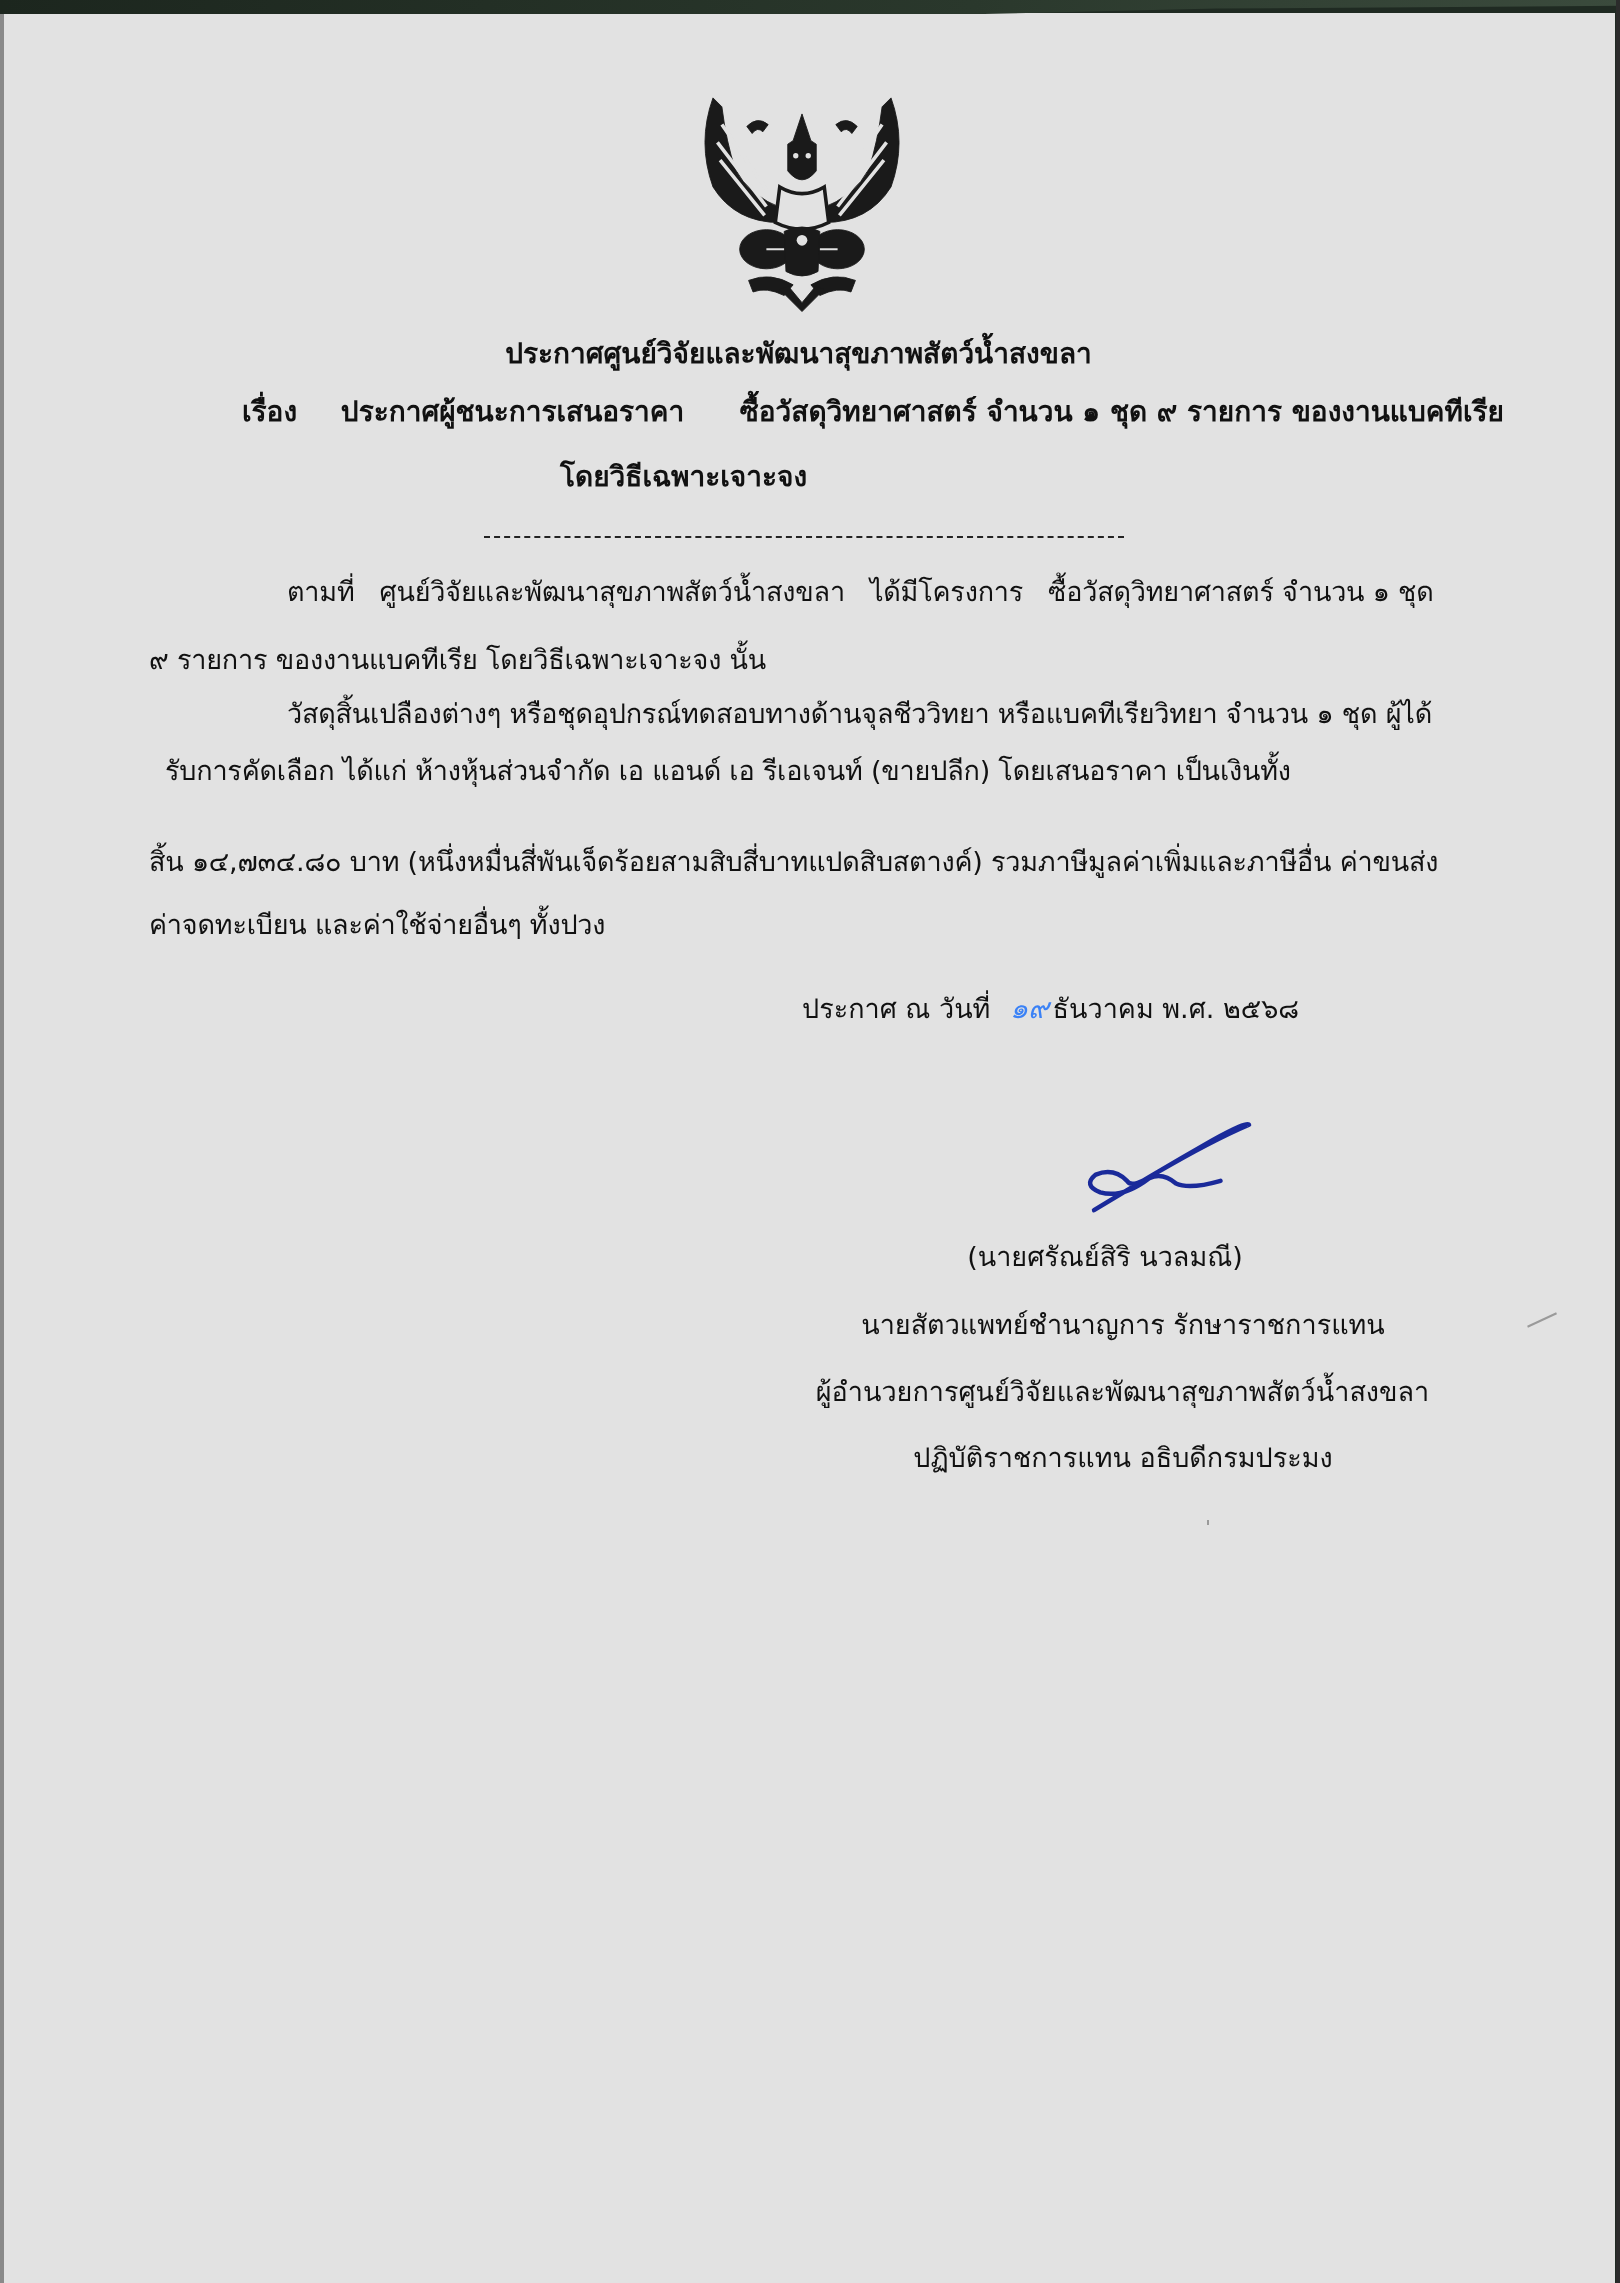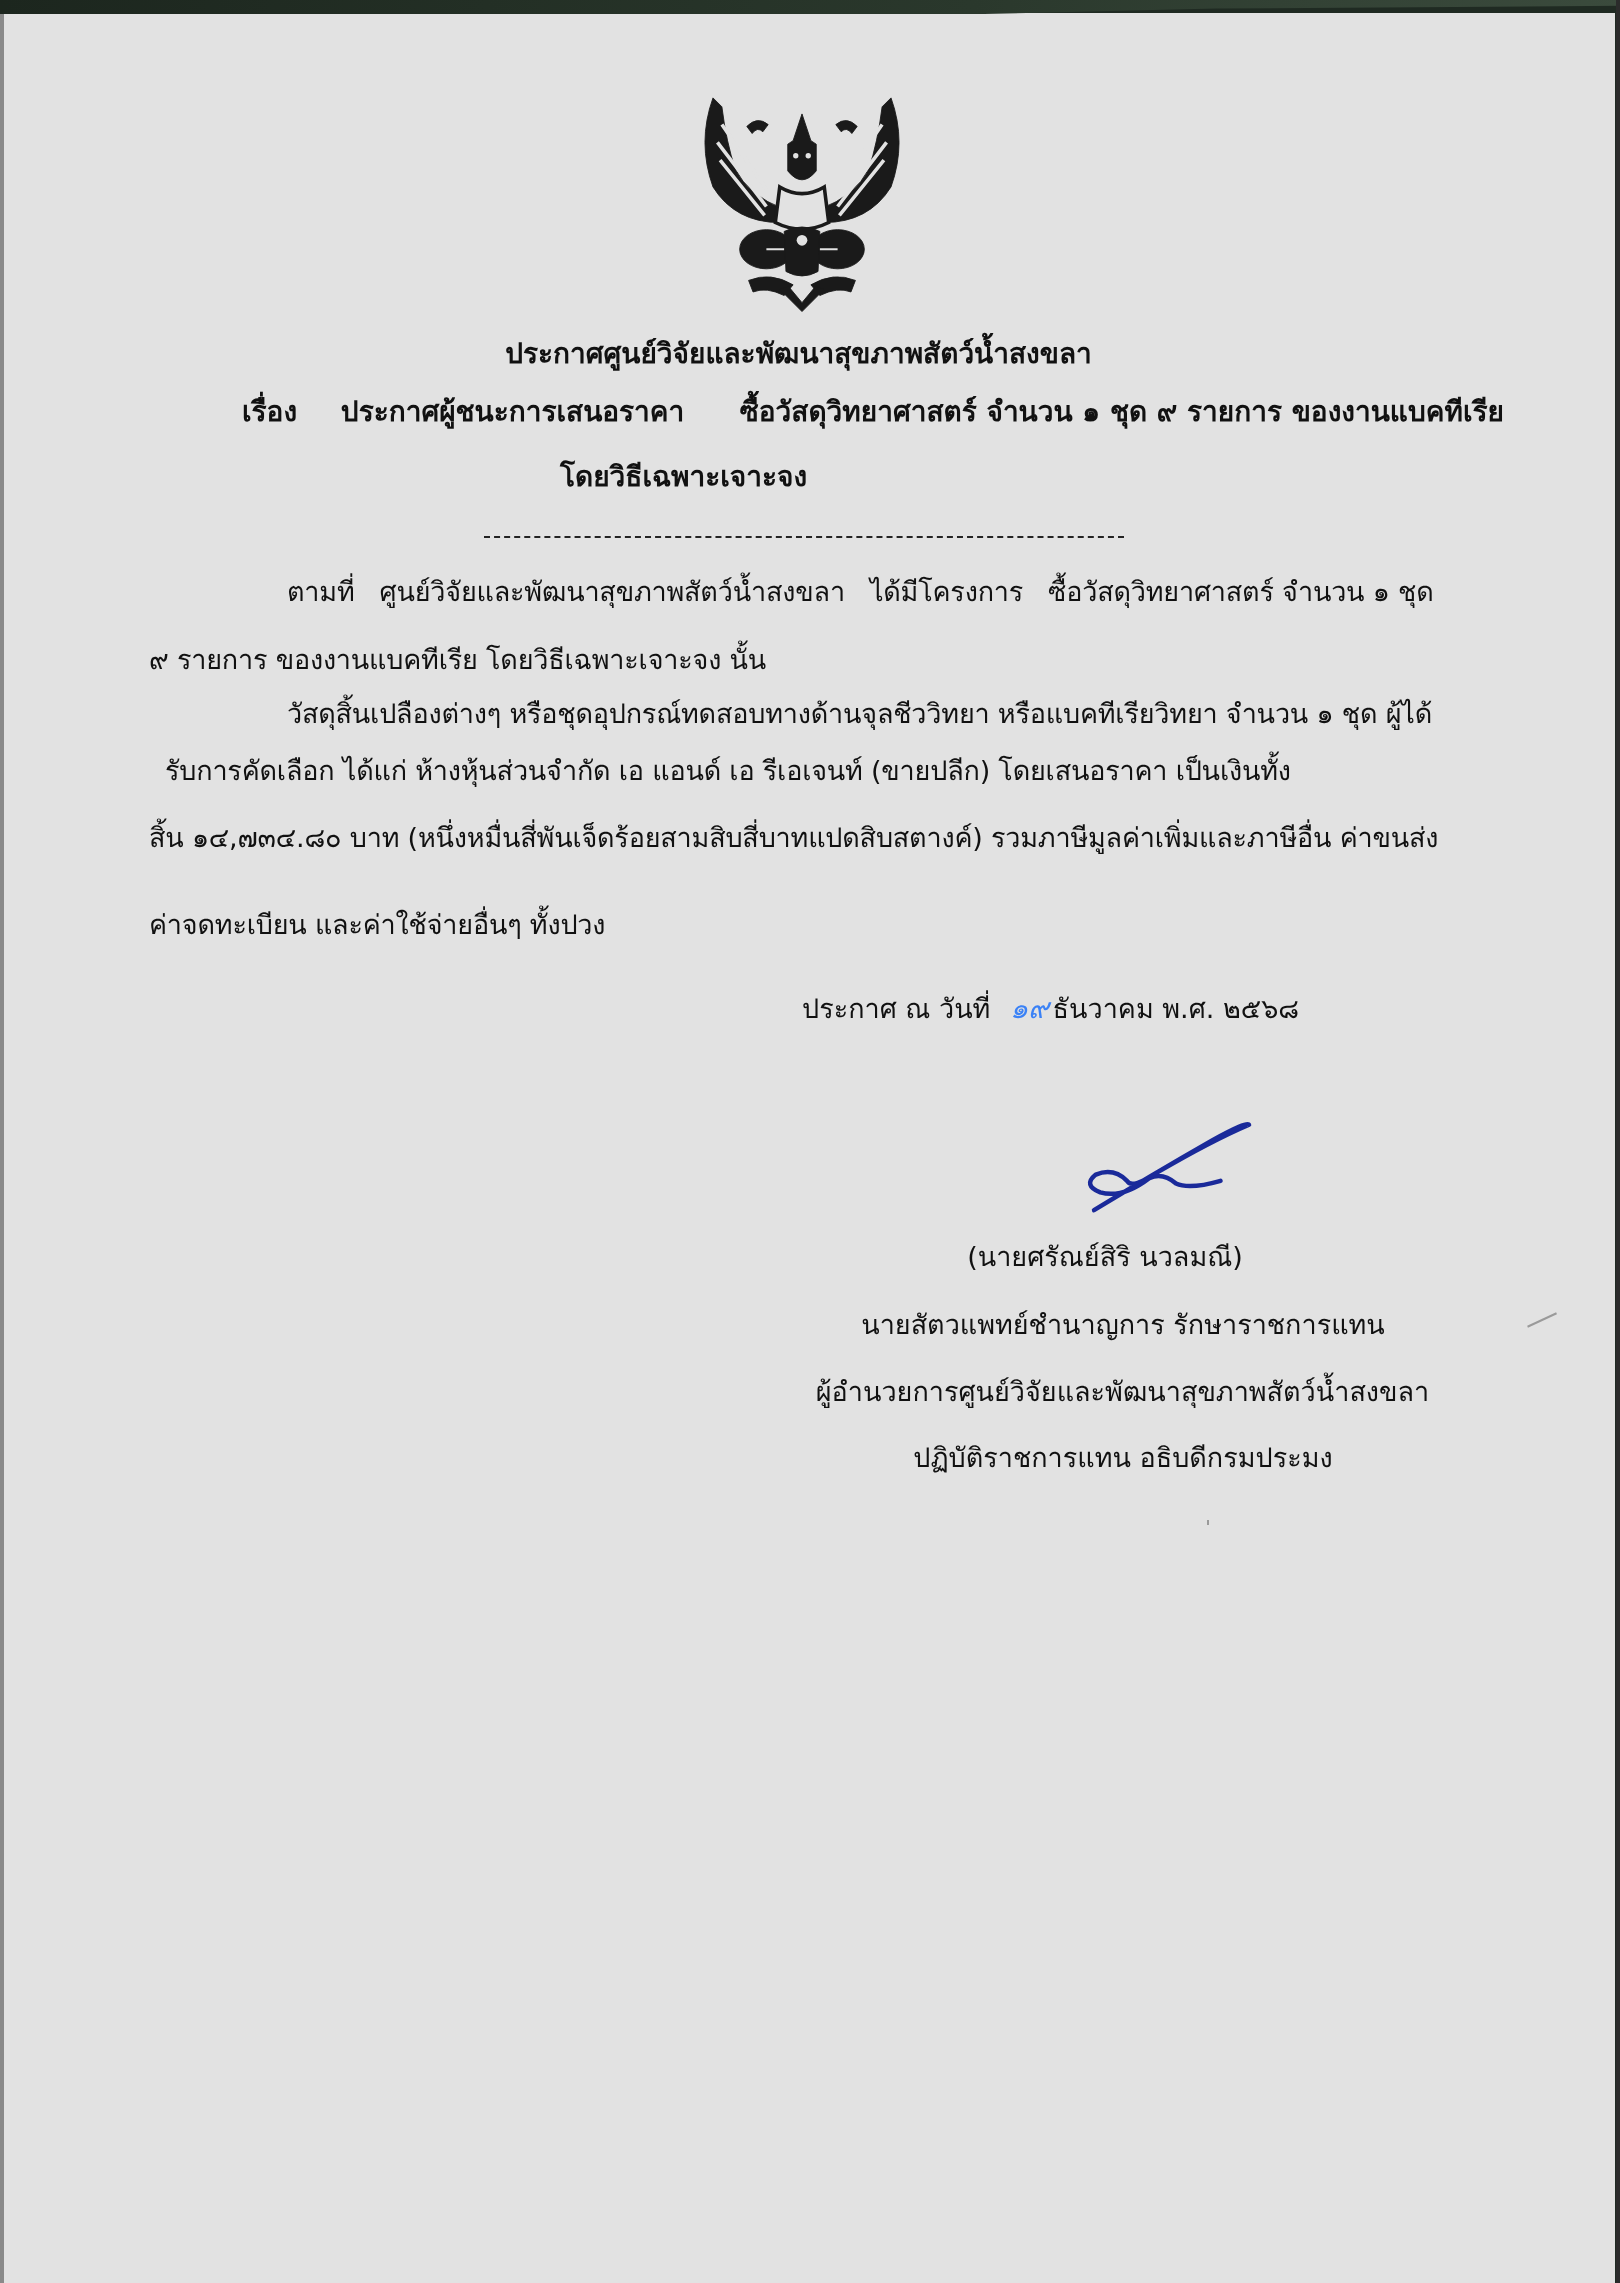--- a/index.html
+++ b/index.html
@@ -42,21 +42,21 @@
   }
 
   .body-line {
     position: absolute; font-size: 27px; white-space: nowrap; letter-spacing: -0.2px;
   }
   .l1 { left: 287px; top: 570px; }
   .l1 .gap { display: inline-block; width: 25px; }
   .l2 { left: 149px; top: 638px; }
   .l3 { left: 287px; top: 692px; }
   .l4 { left: 149px; top: 749px; margin-left: 16px; }
-  .l5 { left: 149px; top: 816px; }
+  .l5 { left: 149px; top: 840px; }
   .l6 { left: 149px; top: 903px; text-align: center; }
 
   .date-line {
     position: absolute; left: 802px; top: 985px; font-size: 27px; white-space: nowrap;
   }
   .date-line .hand {
     color: #3b82f6; font-family: "DejaVu Serif", serif; font-style: italic; font-size: 28.5px;
     margin: 0 3.6px 0 19.6px;
   }
 

